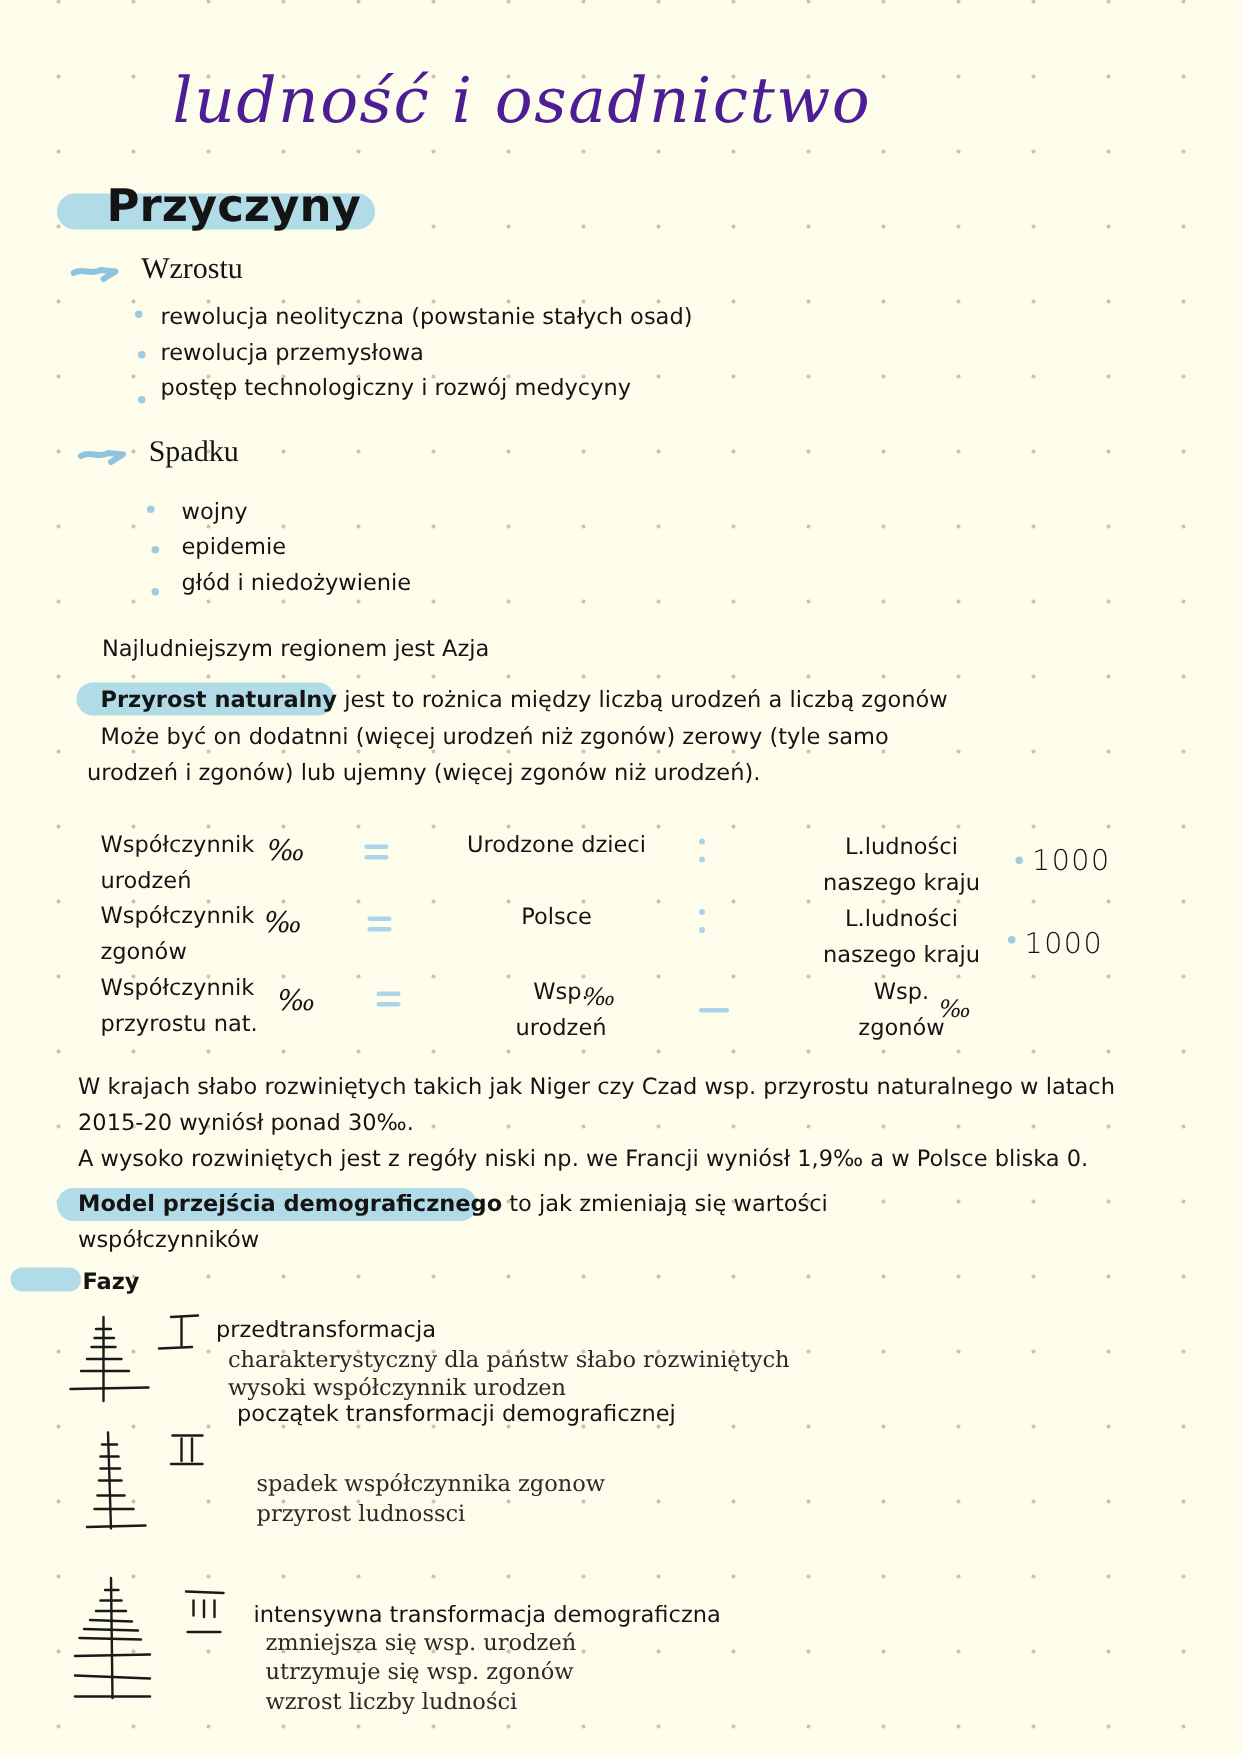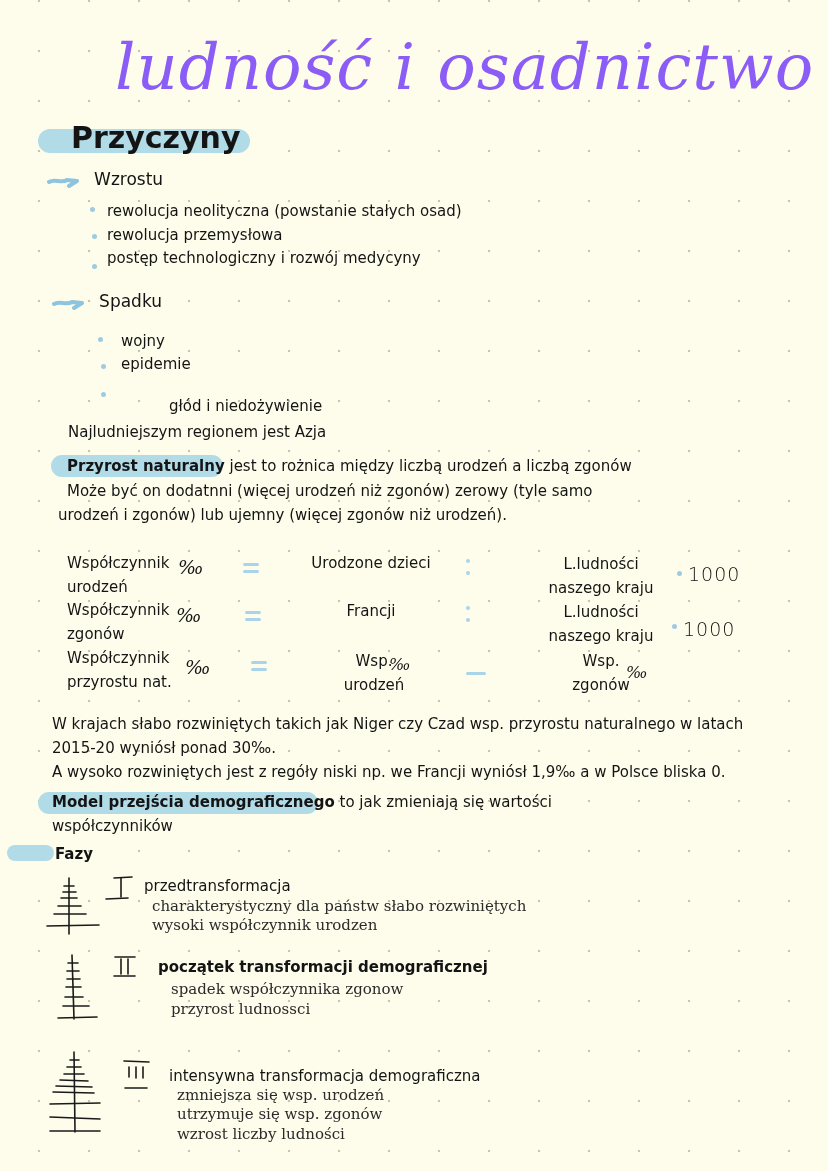--- a/index.html
+++ b/index.html
@@ -9,28 +9,27 @@
     background-image: radial-gradient(circle, #c9c3b2 1.1px, transparent 1.6px);
     background-size:50px 50px;
     background-position:14px -24px;
     font-family:"DejaVu Sans", sans-serif;
     color:#141414;
   }
   .abs { position:absolute; }
   .title {
     left:115px; top:22px; width:600px; height:90px;
     font-family:"DejaVu Serif", serif; font-style:italic;
-    font-size:64px; color:#8b5cf6; letter-spacing:1px; line-height:90px;
+    font-size:42px; color:#4c1d95; letter-spacing:1px; line-height:90px;
     white-space:nowrap;
-    text-align:right;
   }
   .h1 { left:38px; top:121px; font-size:30px; font-weight:bold; line-height:34px;text-align:right; }
   .h1 .hlbar { position:absolute; left:0; top:8px; width:212px; height:24px; border-radius:12px; background:#b2dbe8; z-index:0; }
   .h1 span.t { position:relative; z-index:1; padding-left:33px; }
-  .sub { font-size:17px; line-height:22px; }
+  .sub { font-size:20px; line-height:22px;font-family:Liberation Serif, serif; }
   .li { font-size:15px; line-height:23px; position:absolute; white-space:nowrap; }
   .bullet { position:absolute; width:5px; height:5px; border-radius:50%; background:#9fcbe0; }
   .para { font-size:15px; line-height:24px; white-space:nowrap; }
   .para b { font-weight:bold; }
   .cell { position:absolute; font-size:15px; line-height:24px; white-space:nowrap; }
   .center { text-align:center;margin-left:21px; }
   .eq { position:absolute; width:16px; }
   .eq i { display:block; height:3px; background:#a9d4ea; border-radius:2px; margin-bottom:4px; }
   .colon i { display:block; width:4px; height:4px; border-radius:50%; background:#a9d4ea; margin-bottom:8px; }
   .permil { font-family:"DejaVu Serif", serif; font-style:italic; font-size:19px; position:absolute; }
@@ -65,21 +64,21 @@
   <svg width="34" height="16" viewBox="0 0 34 16" style="vertical-align:middle;">
       <path d="M2 9 C8 5,14 11,20 7 L30 8 L22 13" stroke="#8ec4dd" stroke-width="4" fill="none" stroke-linecap="round" stroke-linejoin="round"></path>
     </svg>
   <span class="sub" style="margin-left:8px;">Spadku</span>
 </div>
 <div class="bullet" style="left:98px;top:337px;"></div>
 <div class="li" style="left:121px;top:330px;">wojny</div>
 <div class="bullet" style="left:101px;top:364px;"></div>
 <div class="li" style="left:121px;top:353px;">epidemie</div>
 <div class="bullet" style="left:101px;top:392px;"></div>
-<div class="li" style="left:121px;top:395px;margin-left:48px;">głód i niedożywienie</div>
+<div class="li" style="left:121px;top:377px;">głód i niedożywienie</div>
 
 <div class="abs para" style="left:68px;top:420px;">Najludniejszym regionem jest Azja</div>
 
 <div class="abs" style="left:51px;top:455px;width:172px;height:22px;border-radius:11px;background:#b2dbe8;"></div>
 <div class="abs para" style="left:67px;top:454px;">
   <b>Przyrost naturalny</b><span> jest to rożnica między liczbą urodzeń a liczbą zgonów</span>
 </div>
 <div class="abs para" style="left:67px;top:479px;">Może być on dodatnni (więcej urodzeń niż zgonów) zerowy (tyle samo</div>
 <div class="abs para" style="left:58px;top:503px;">urodzeń i zgonów) lub ujemny (więcej zgonów niż urodzeń).</div>
 
@@ -97,21 +96,21 @@
 <div class="cell center" style="left:520px;top:552px;width:120px;"><span>L.ludności</span><br><span>naszego kraju</span></div>
 <div class="bullet" style="left:677px;top:571px;"></div>
 <div class="hand" style="left:688px;top:563px;">1000</div>
 
 <div class="cell" style="left:67px;top:598px;"><span>Współczynnik</span><br><span>zgonów</span></div>
 <div class="permil" style="left:176px;top:604px;">‰</div>
 <div class="eq" style="left:245px;top:611px;">
     <i></i>
     <i></i>
   </div>
-<div class="cell center" style="left:285px;top:599px;width:130px;">Francji</div>
+<div class="cell center" style="left:285px;top:599px;width:130px;">Polsce</div>
 <div class="colon abs" style="left:466px;top:606px;">
     <i></i>
     <i></i>
   </div>
 <div class="cell center" style="left:520px;top:600px;width:120px;"><span>L.ludności</span><br><span>naszego kraju</span></div>
 <div class="bullet" style="left:672px;top:624px;"></div>
 <div class="hand" style="left:683px;top:618px;">1000</div>
 
 <div class="cell" style="left:67px;top:646px;"><span>Współczynnik</span><br><span>przyrostu nat.</span></div>
 <div class="permil" style="left:185px;top:656px;">‰</div>
@@ -173,21 +172,21 @@
   </g>
 </svg>
 <svg class="abs" style="left:112px;top:954px;" width="26" height="26" viewBox="0 0 26 26">
   <g stroke="#1a1a1a" stroke-width="1.6" stroke-linecap="round">
       <line x1="3" y1="3" x2="23" y2="3"></line>
       <line x1="9" y1="5" x2="9" y2="20"></line>
       <line x1="16" y1="5" x2="16" y2="20"></line>
       <line x1="2" y1="22" x2="23" y2="22"></line>
     </g>
 </svg>
-<div class="phase-title" style="left:158px;top:957px;font-weight:bold;">początek transformacji demograficznej</div>
+<div class="phase-title" style="left:158px;top:932px;">początek transformacji demograficznej</div>
 <div class="serif" style="left:171px;top:979px;">spadek współczynnika zgonow</div>
 <div class="serif" style="left:171px;top:999px;">przyrost ludnossci</div>
 
 <svg class="abs" style="left:48px;top:1050px;" width="60" height="84" viewBox="0 0 60 84">
   <g stroke="#1a1a1a" stroke-width="1.6" stroke-linecap="round">
     <line x1="26" y1="2" x2="27" y2="82"></line>
     <line x1="22" y1="10" x2="31" y2="10"></line>
     <line x1="19" y1="17" x2="33" y2="17"></line>
     <line x1="16" y1="24" x2="36" y2="24"></line>
     <line x1="12" y1="30" x2="40" y2="31"></line>

